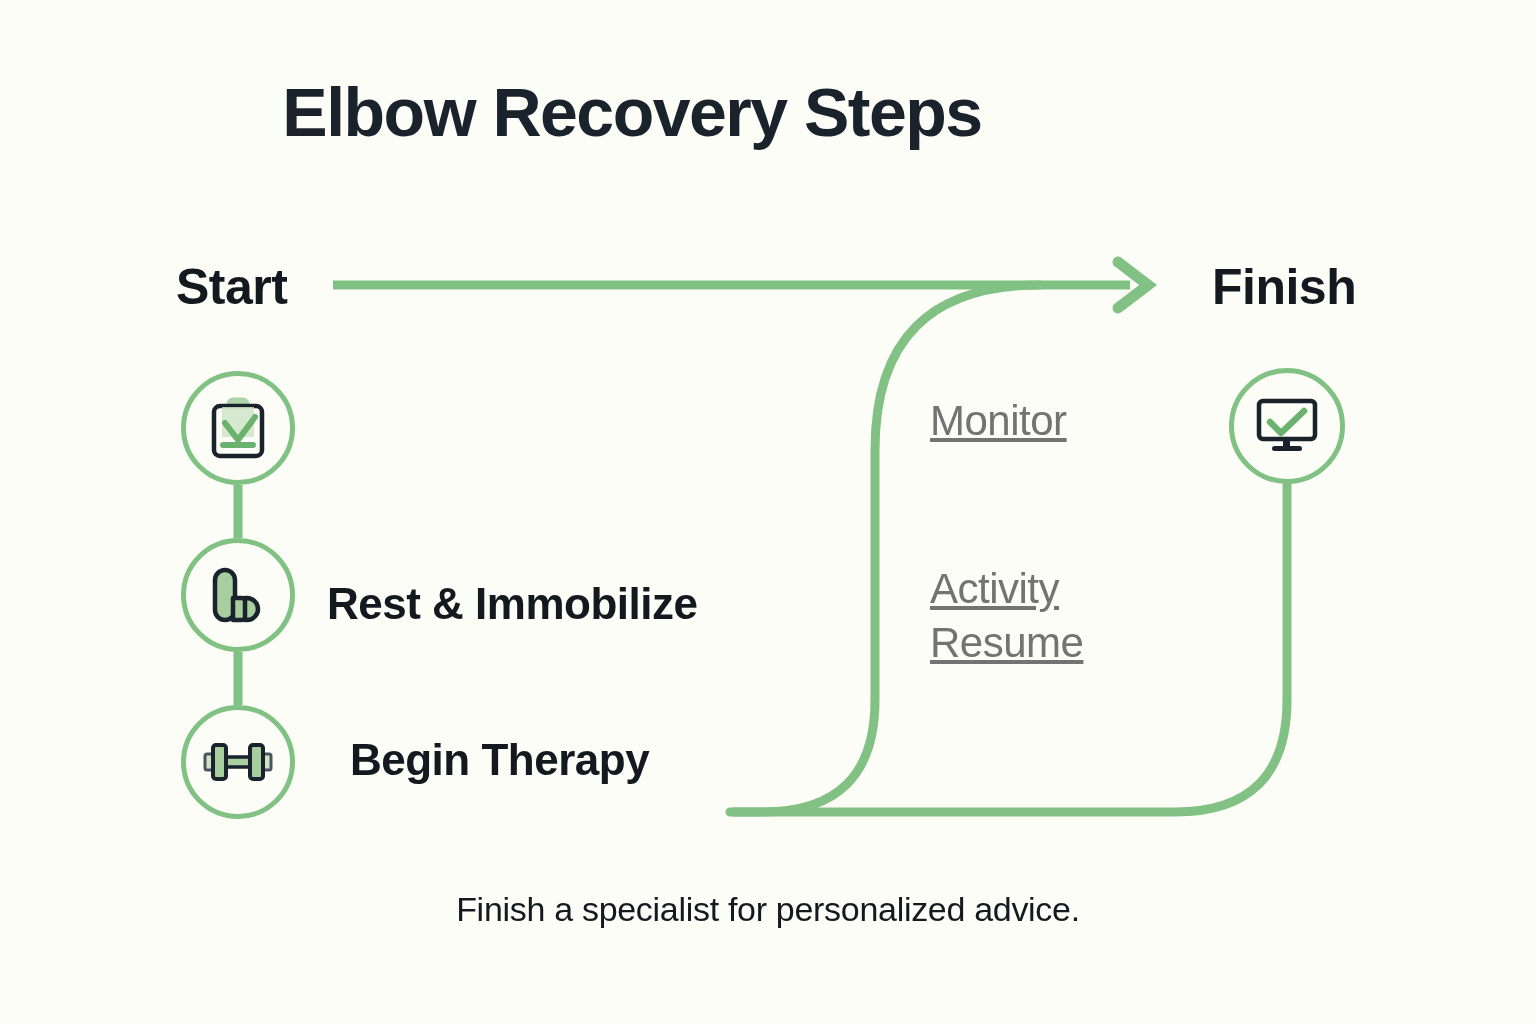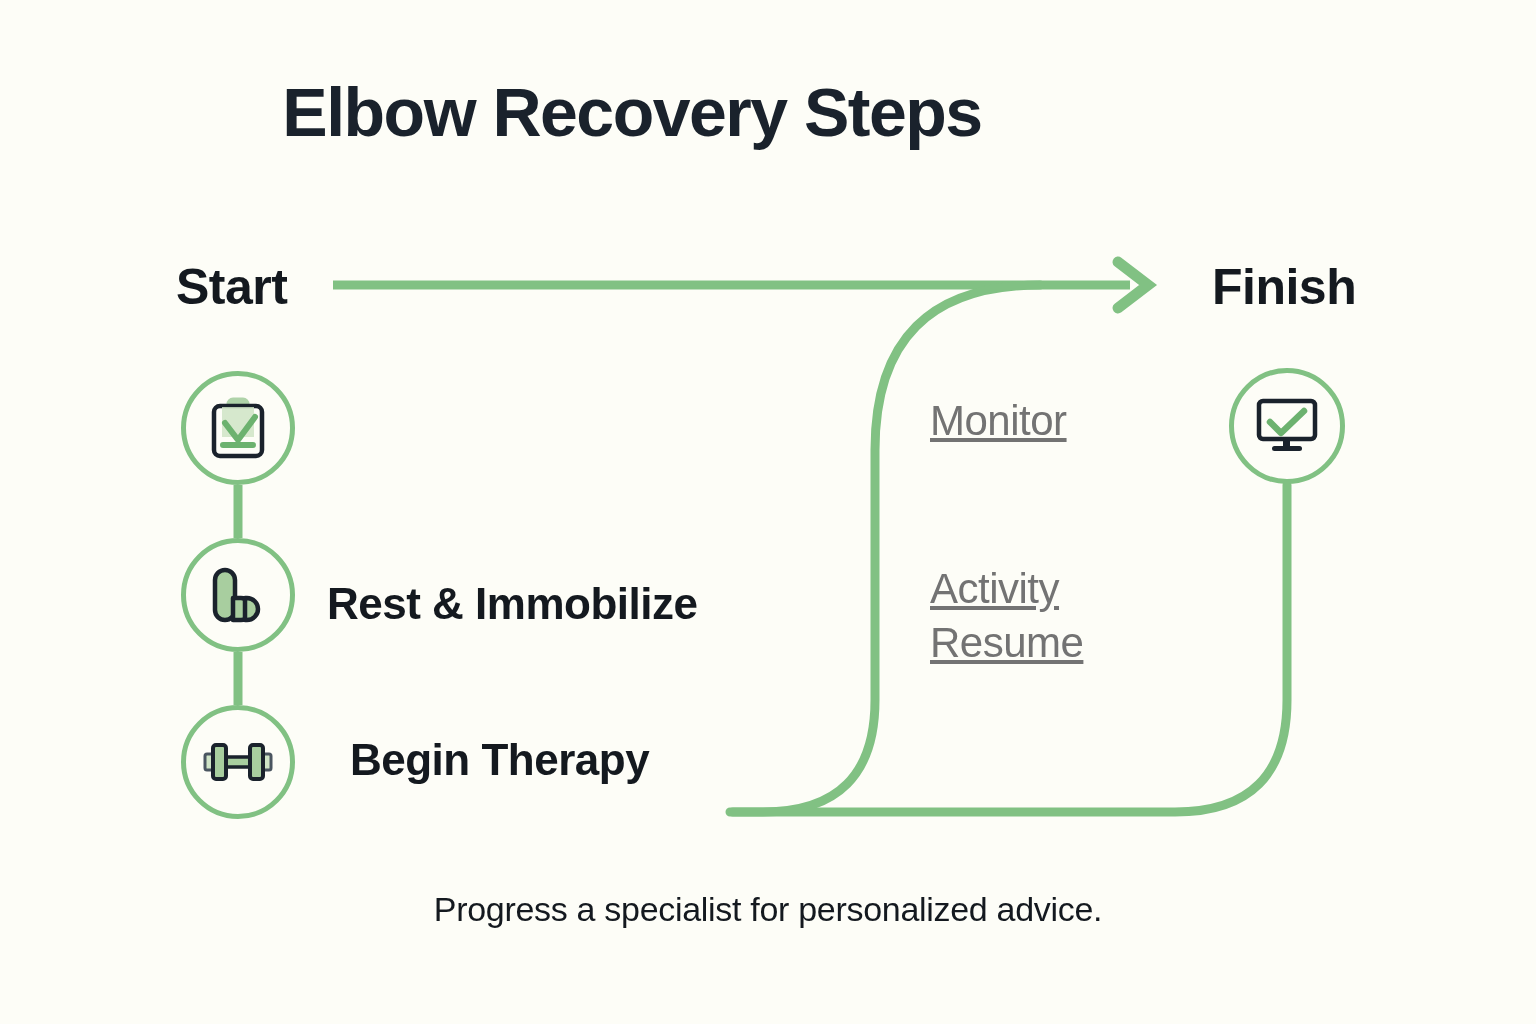--- a/index.html
+++ b/index.html
@@ -176,15 +176,15 @@
 
   <div class="node-circle" id="node-finish">
     <svg class="icon-svg" width="64" height="56" viewBox="0 0 64 56">
       <rect x="4" y="3" width="56" height="38" rx="4" fill="#FDFDF7" stroke="#1A222C" stroke-width="4.5"></rect>
       <polyline points="15,24 26,35 49,13" fill="none" stroke="#6CB26F" stroke-width="6.5" stroke-linecap="round" stroke-linejoin="round"></polyline>
       <rect x="28" y="41" width="7" height="8" fill="#1A222C"></rect>
       <rect x="17" y="48" width="30" height="5" rx="2.5" fill="#1A222C"></rect>
     </svg>
   </div>
 
-  <div class="caption">Progress a specialist for personalized advice.</div>
+  <div class="caption">Finish a specialist for personalized advice.</div>
 
 </div>
 
 </body></html>

